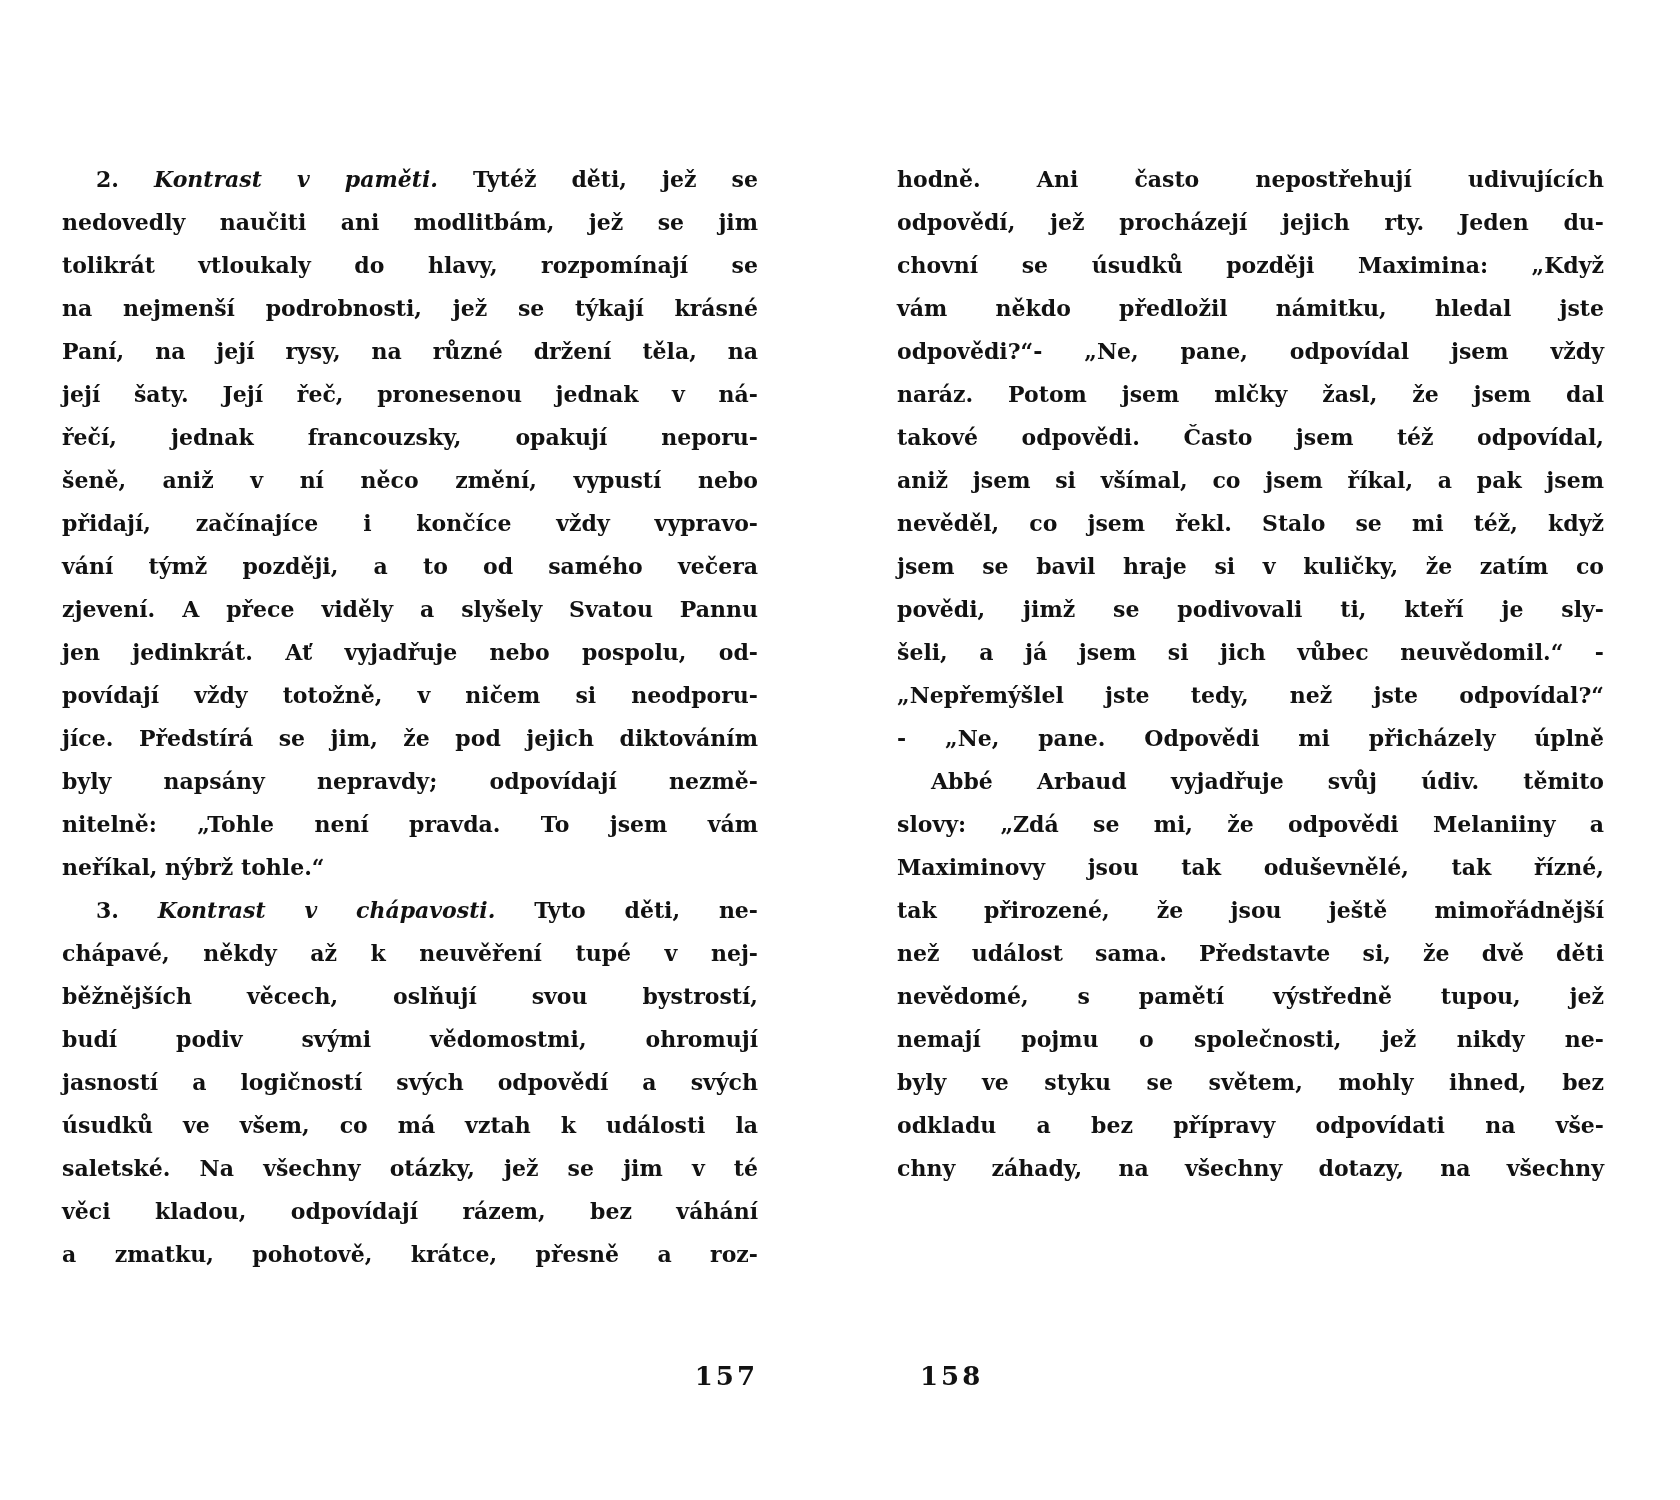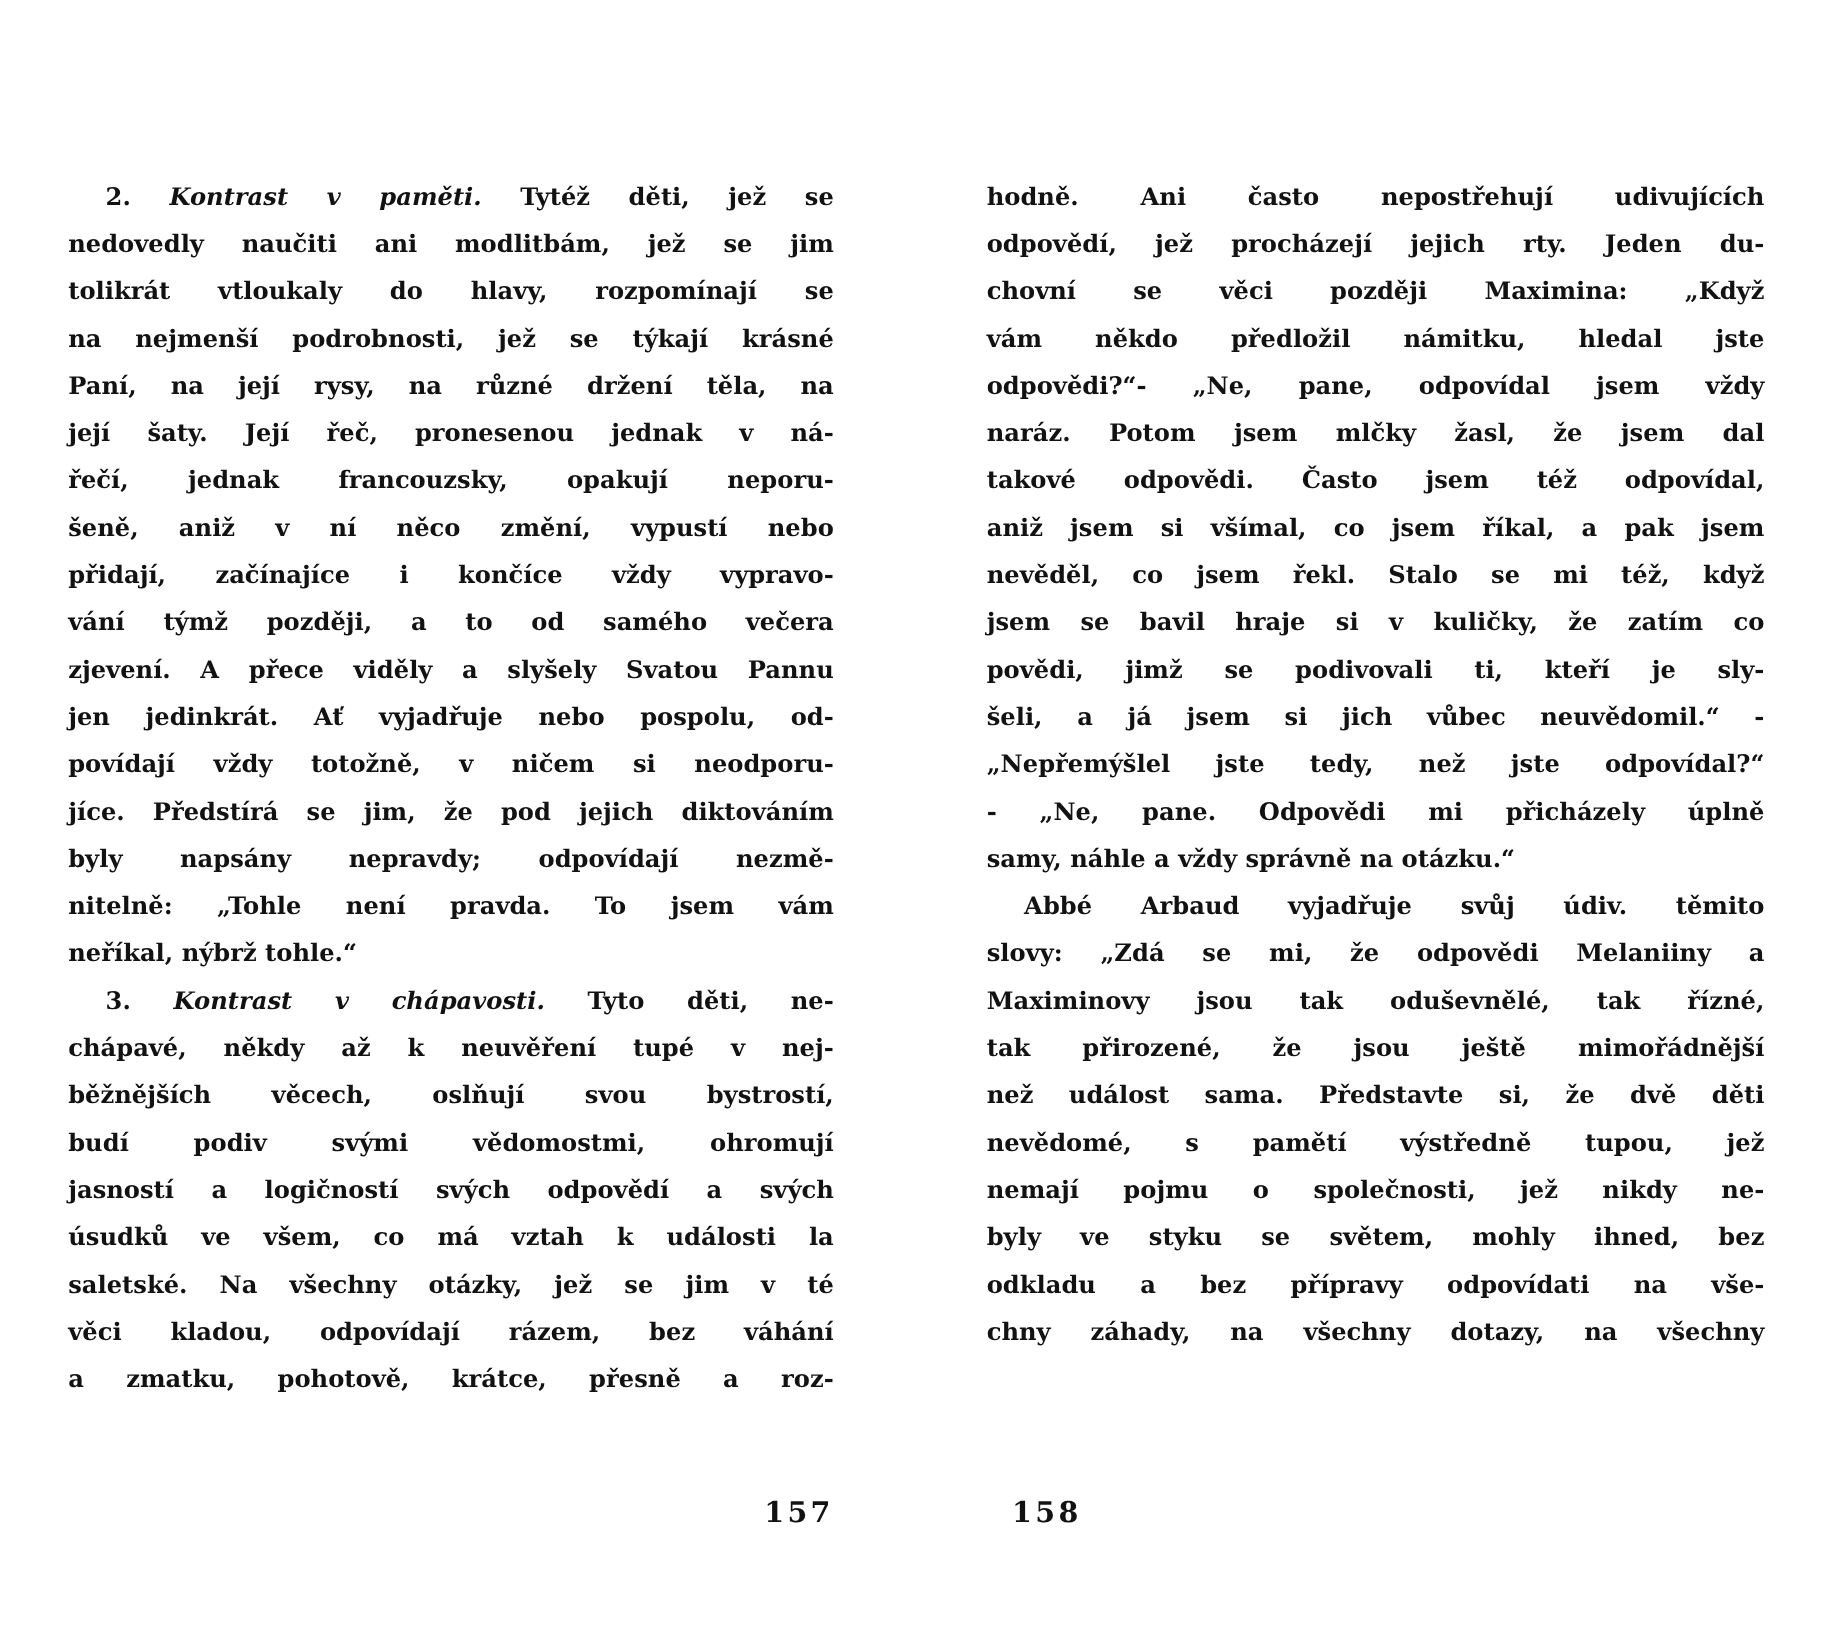--- a/index.html
+++ b/index.html
@@ -68,33 +68,32 @@
       <div class="line">jasností a logičností svých odpovědí a svých</div>
       <div class="line">úsudků ve všem, co má vztah k události la</div>
       <div class="line">saletské. Na všechny otázky, jež se jim v té</div>
       <div class="line">věci kladou, odpovídají rázem, bez váhání</div>
       <div class="line">a zmatku, pohotově, krátce, přesně a roz-</div>
     </div>
 
   <div class="column" id="right-col">
       <div class="line">hodně. Ani často nepostřehují udivujících</div>
       <div class="line">odpovědí, jež procházejí jejich rty. Jeden du-</div>
-      <div class="line">chovní se věci později Maximina: „Když</div>
+      <div class="line">chovní se úsudků později Maximina: „Když</div>
       <div class="line">vám někdo předložil námitku, hledal jste</div>
       <div class="line">odpovědi?“- „Ne, pane, odpovídal jsem vždy</div>
       <div class="line">naráz. Potom jsem mlčky žasl, že jsem dal</div>
       <div class="line">takové odpovědi. Často jsem též odpovídal,</div>
       <div class="line">aniž jsem si všímal, co jsem říkal, a pak jsem</div>
       <div class="line">nevěděl, co jsem řekl. Stalo se mi též, když</div>
       <div class="line">jsem se bavil hraje si v kuličky, že zatím co</div>
       <div class="line">povědi, jimž se podivovali ti, kteří je sly-</div>
       <div class="line">šeli, a já jsem si jich vůbec neuvědomil.“ -</div>
       <div class="line">„Nepřemýšlel jste tedy, než jste odpovídal?“</div>
       <div class="line">- „Ne, pane. Odpovědi mi přicházely úplně</div>
-      <div class="line ragged">samy, náhle a vždy správně na otázku.“</div>
       <div class="line indent">Abbé Arbaud vyjadřuje svůj údiv. těmito</div>
       <div class="line">slovy: „Zdá se mi, že odpovědi Melaniiny a</div>
       <div class="line">Maximinovy jsou tak oduševnělé, tak řízné,</div>
       <div class="line">tak přirozené, že jsou ještě mimořádnější</div>
       <div class="line">než událost sama. Představte si, že dvě děti</div>
       <div class="line">nevědomé, s pamětí výstředně tupou, jež</div>
       <div class="line">nemají pojmu o společnosti, jež nikdy ne-</div>
       <div class="line">byly ve styku se světem, mohly ihned, bez</div>
       <div class="line">odkladu a bez přípravy odpovídati na vše-</div>
       <div class="line">chny záhady, na všechny dotazy, na všechny</div>

